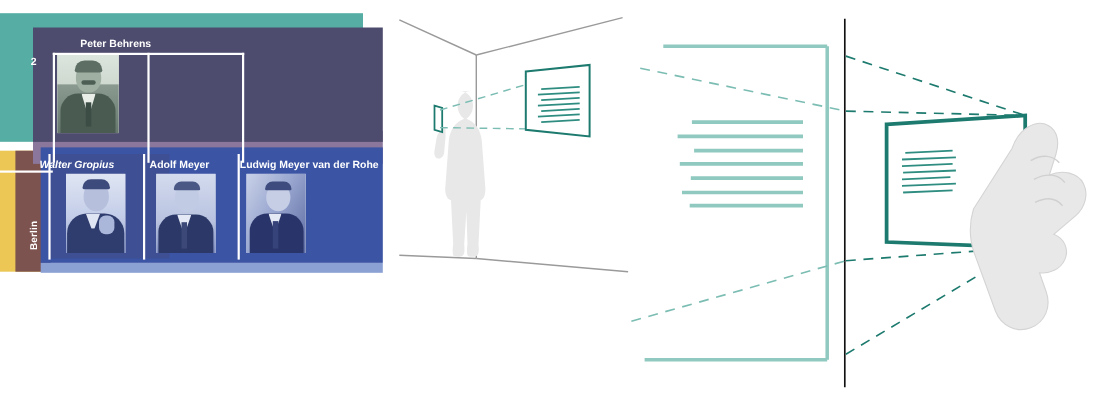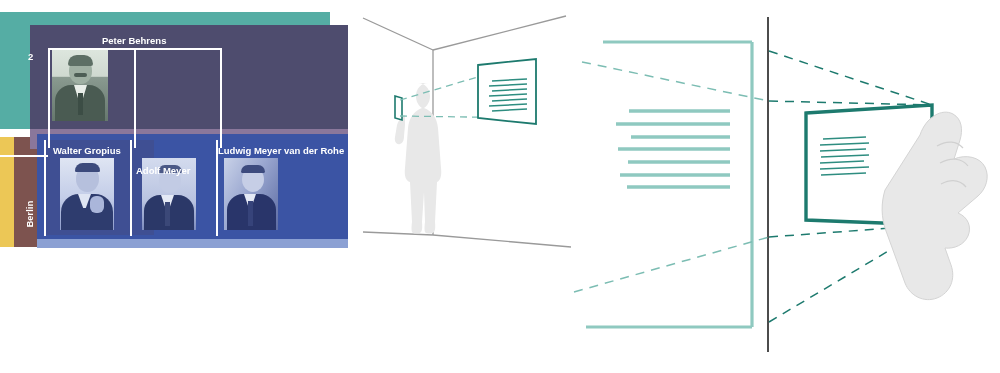--- a/index.html
+++ b/index.html
@@ -22,23 +22,23 @@
   .panel-blue-foot{position:absolute;left:37px;top:239px;width:311px;height:9px;background:#8ba0d3;}
 
   .card-dark{position:absolute;left:44px;top:140px;width:110px;height:95px;background:#3f4f93;}
 
   .berlin-label{position:absolute;left:14px;top:185px;width:32px;height:58px;
       display:flex;align-items:center;justify-content:center;}
   .berlin-label span{transform:rotate(-90deg);white-space:nowrap;
       font-size:9px;font-weight:bold;color:#ffffff;letter-spacing:.2px;}
 
   .name{position:absolute;font-size:9.5px;font-weight:bold;color:#ffffff;white-space:nowrap;}
-  .n-behrens{left:63px;top:35px;padding-left:39px;}
-  .n-gropius{left:53px;top:145px;}
-  .n-meyer {left:136px;top:145px;margin-top:20px;}
+  .n-behrens{left:34px;top:35px;padding-left:39px;}
+  .n-gropius{left:36px;top:145px;font-style:italic;}
+  .n-meyer {left:136px;top:145px;}
   .n-mies  {left:218px;top:145px;}
 
   .num2{position:absolute;left:28px;top:51px;font-size:9.5px;font-weight:bold;color:#ffffff;}
 
   .photo{position:absolute;overflow:hidden;}
 
   
   .ph-behrens{left:52px;top:49px;width:56px;height:72px;background:#e7ece3;}
   .ph-behrens .sky{position:absolute;left:0;top:0;width:100%;height:100%;
       background:linear-gradient(180deg,#dde6de 0%,#cfd9d0 38%,#8a9a90 39%,#66786e 100%);}

